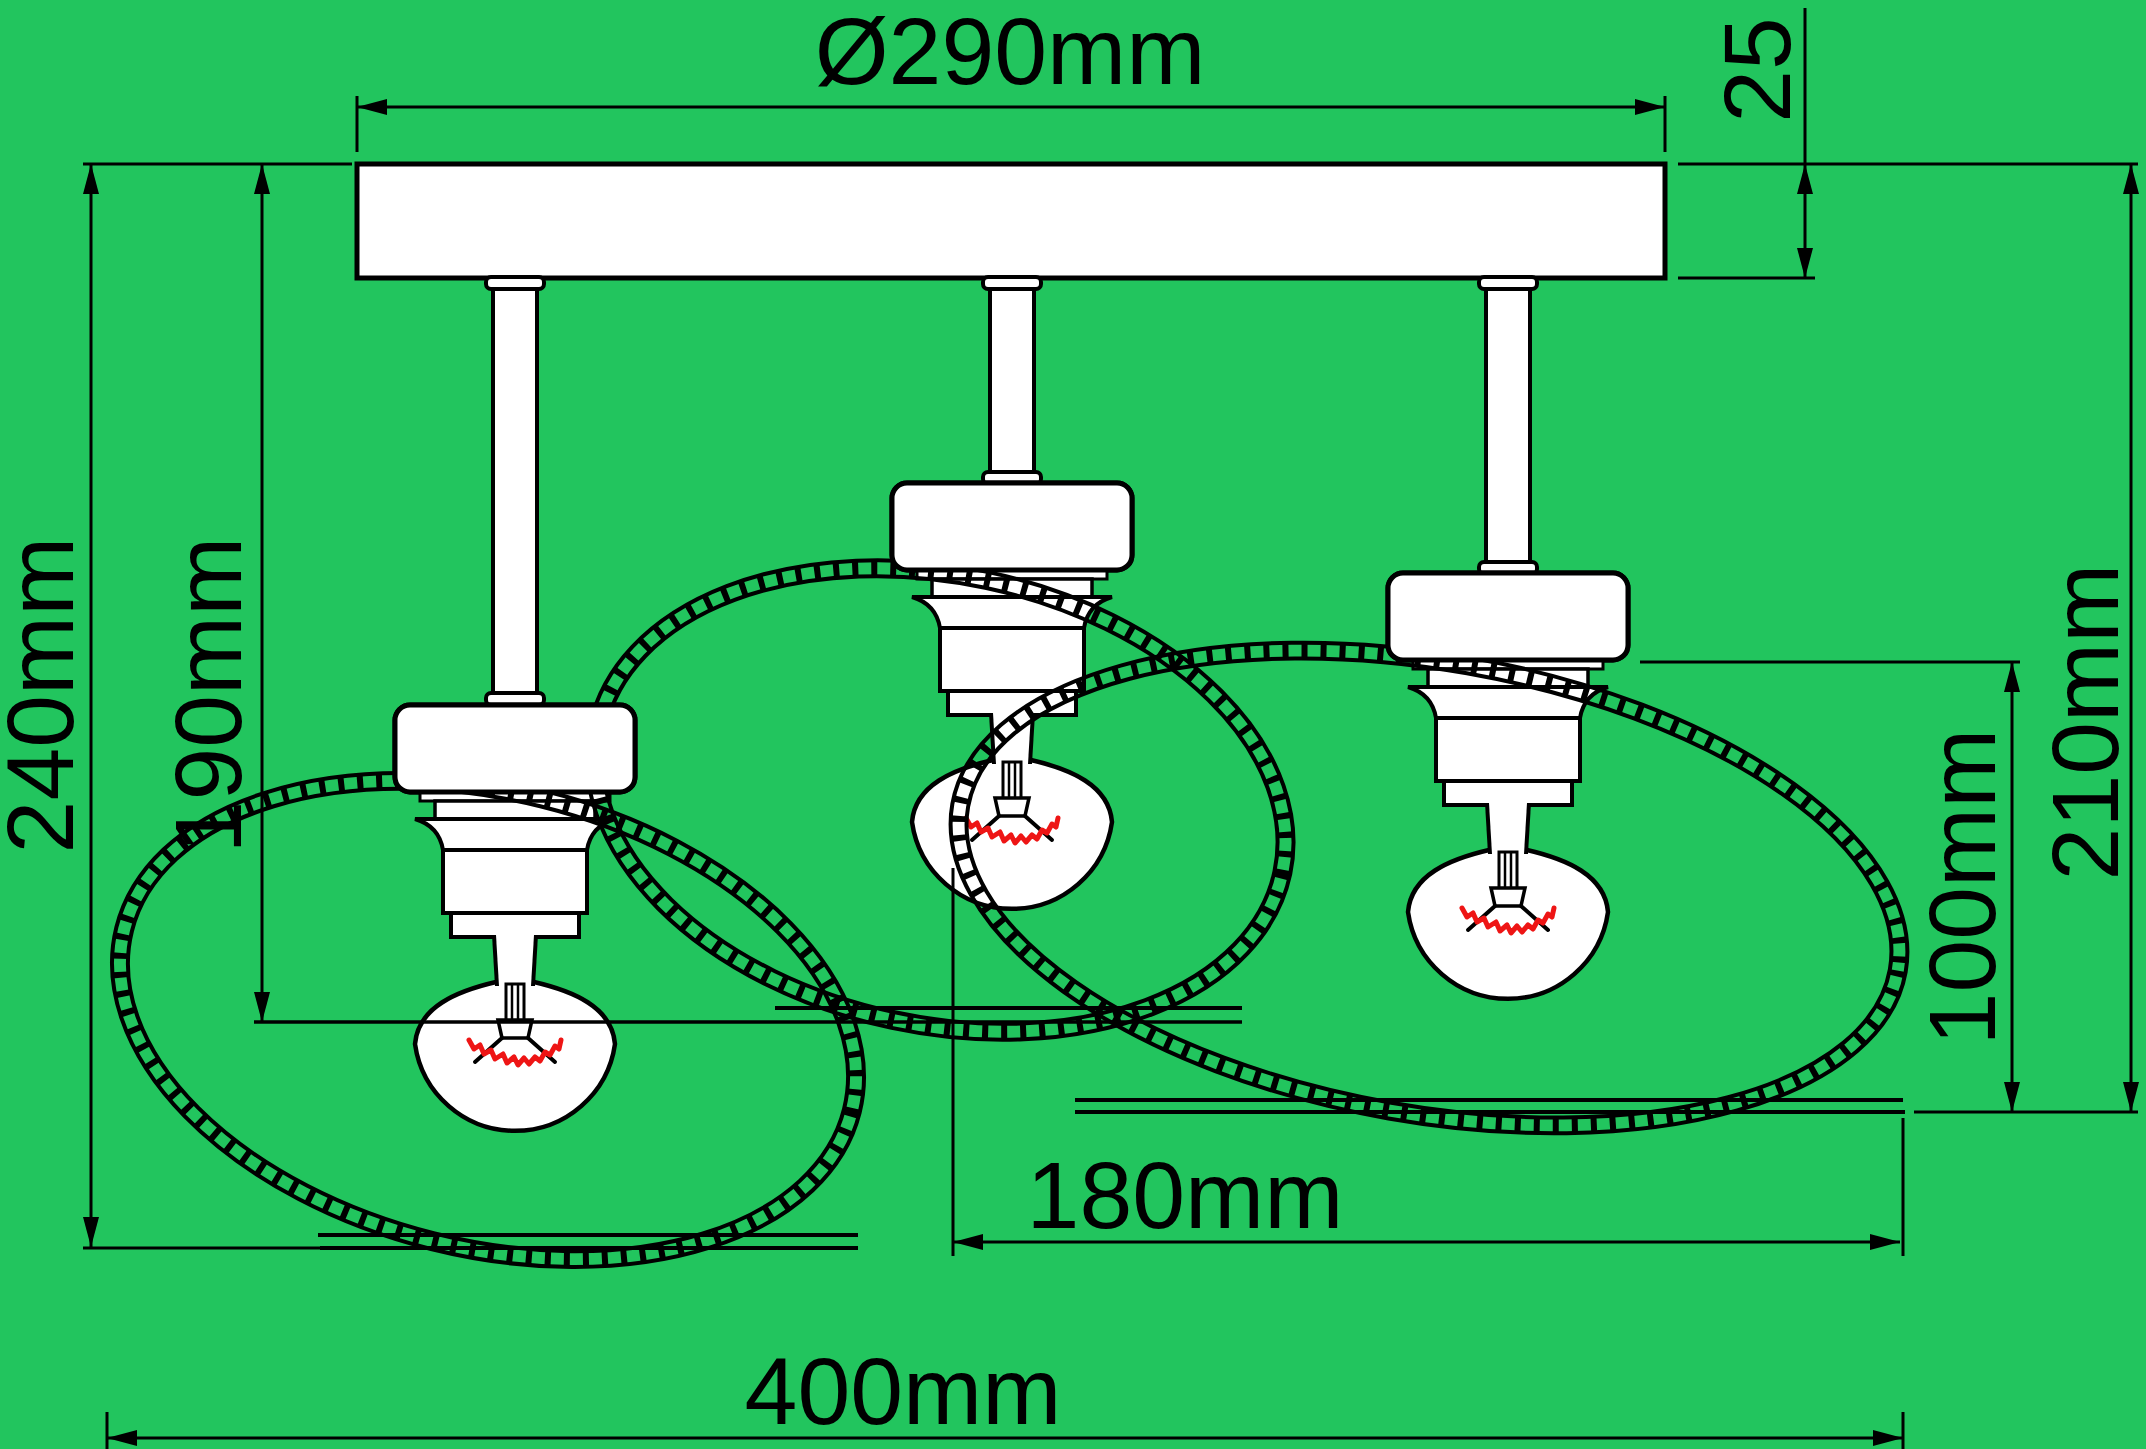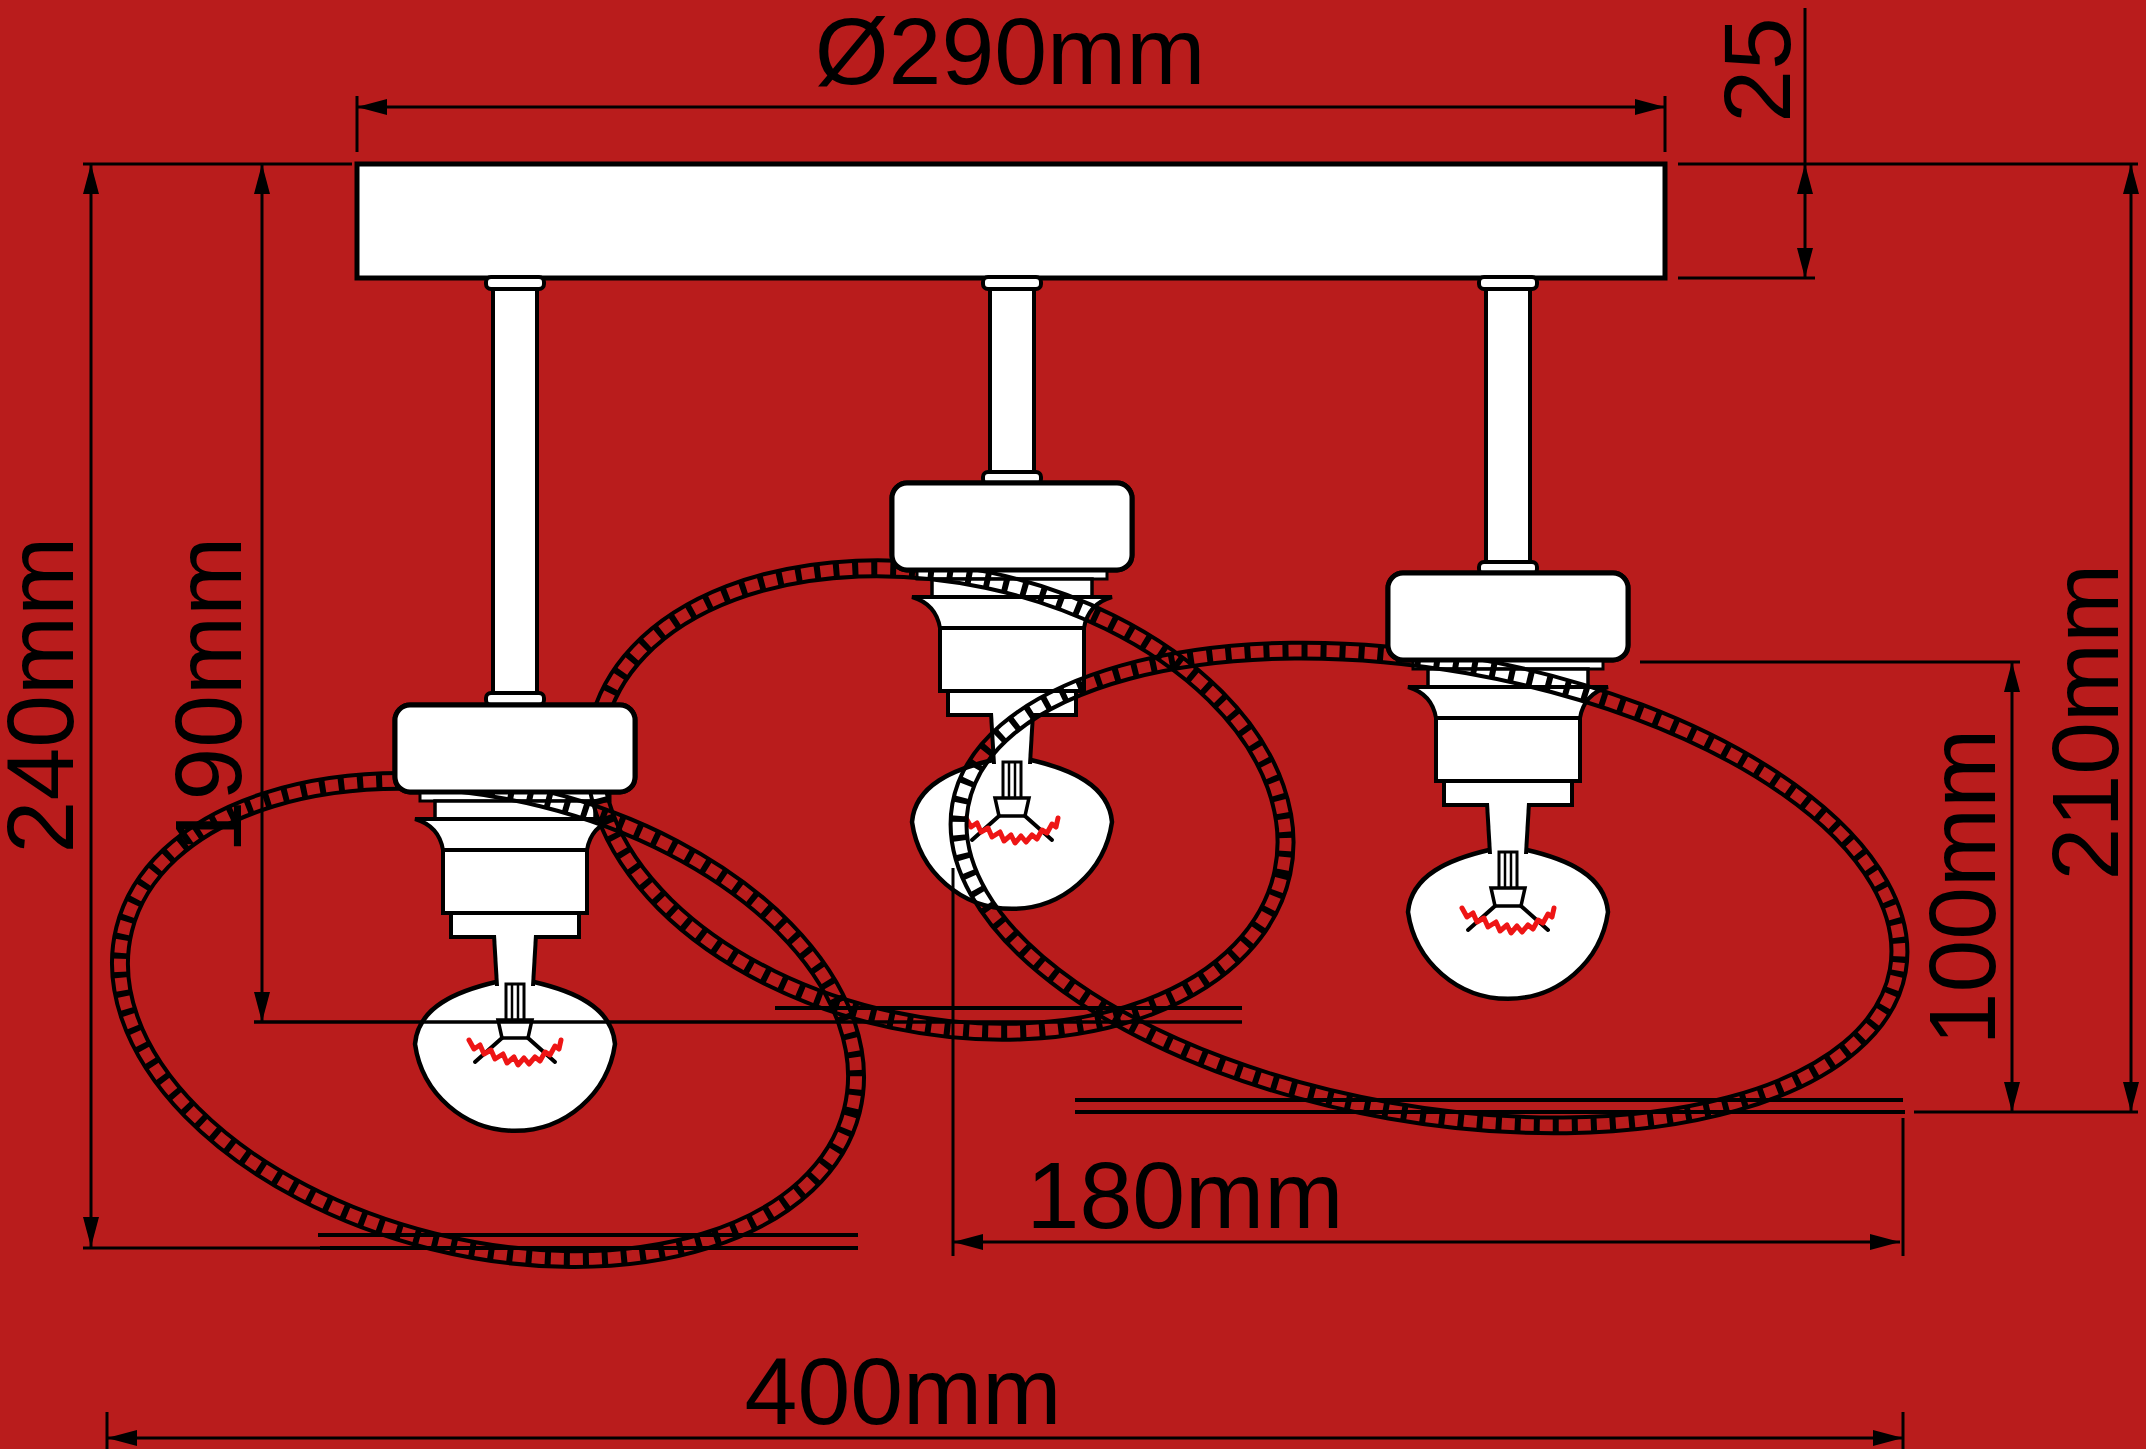--- a/index.html
+++ b/index.html
@@ -1,16 +1,16 @@
 <!DOCTYPE html>
 <html><head>
 <meta charset="utf-8">
 <style>
   html,body{margin:0;padding:0;background:#fff;}
-  .stage{width:2146px;height:1449px;position:relative;background:#b91c1c;}
+  .stage{width:2146px;height:1449px;position:relative;background:#22c55e;}
   svg{display:block;}
   .o5{fill:#fff;stroke:#000;stroke-width:5;}
   .o45{fill:#fff;stroke:#000;stroke-width:4.5;}
   .o4{fill:#fff;stroke:#000;stroke-width:4;}
   .o35{fill:#fff;stroke:#000;stroke-width:3.5;}
   .o3{fill:#fff;stroke:#000;stroke-width:3;}
   .ln3{stroke:#000;stroke-width:3;fill:none;}
   .ln35{stroke:#000;stroke-width:3.5;fill:none;}
   .ln4{stroke:#000;stroke-width:4;fill:none;}
   .band{fill:none;stroke:#000;stroke-width:16;stroke-dasharray:6 13;}

